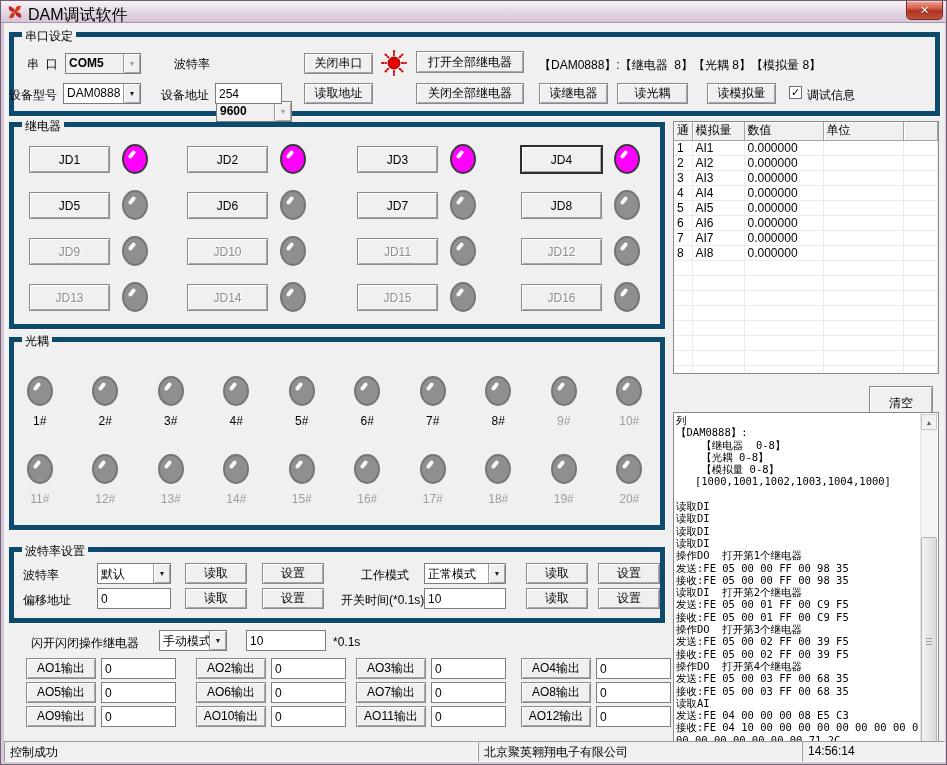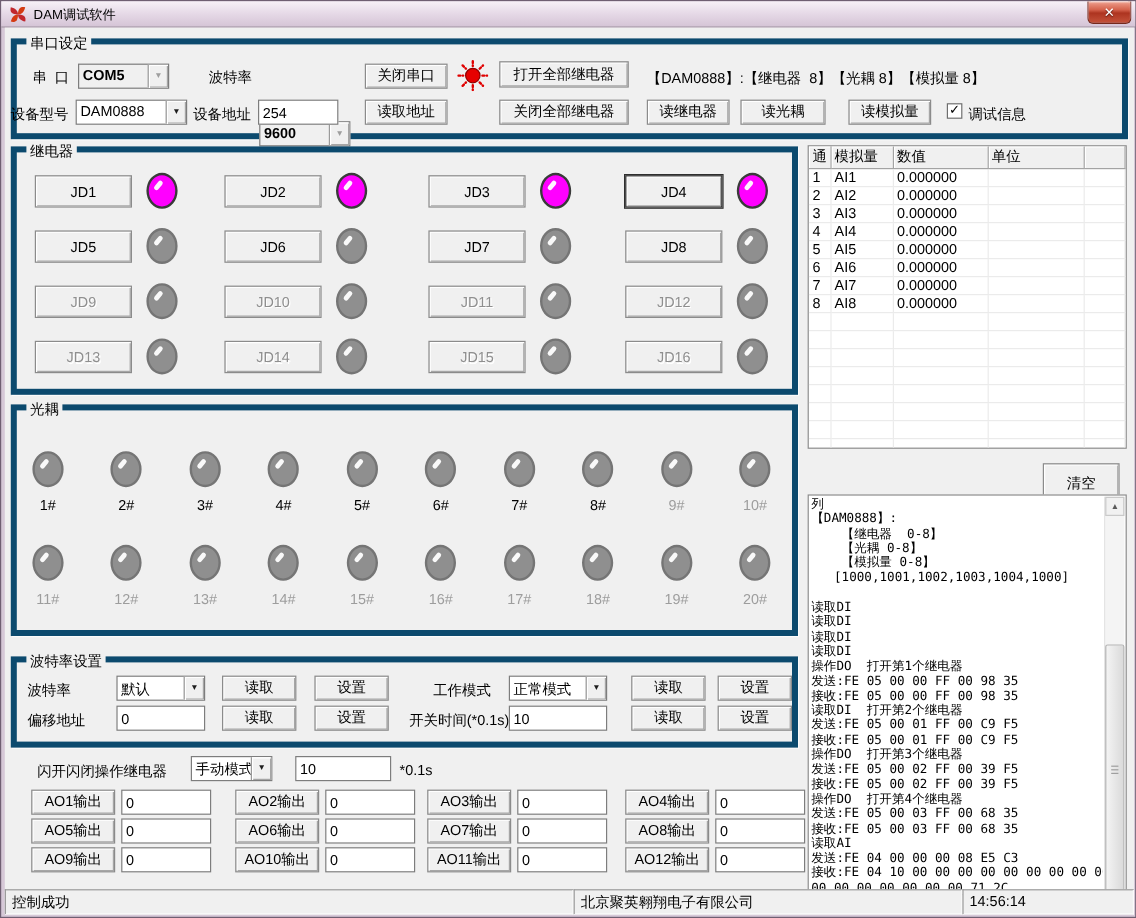--- a/index.html
+++ b/index.html
@@ -1,21 +1,21 @@
 <!DOCTYPE html>
 <html><head>
 <meta charset="utf-8">
 <style>
   * { margin:0; padding:0; box-sizing:border-box; }
   body { font-family:"Liberation Sans","DejaVu Sans",sans-serif; font-size:12px; color:#000; }
   #window { position:relative; width:947px; height:765px; background:#d6c8d7; border:1px solid #6f5f72; overflow:hidden; }
   .titlebar { position:absolute; left:0; top:0; width:947px; height:22px;
     background:linear-gradient(180deg,#f7f1f7 0%,#e7dbe8 45%,#d5c4d6 100%); border-bottom:1px solid #a698a8; }
   .app-icon { position:absolute; left:6px; top:3px; }
-  .title-text { position:absolute; left:27px; top:4px; font-size:11px; }
+  .title-text { position:absolute; left:27px; top:4px; font-size:16px; }
   .close-btn { position:absolute; right:5px; top:0; width:37px; height:19px; cursor:default;
     background:linear-gradient(180deg,#f0a291 0%,#d4614b 40%,#ad3420 55%,#c4523a 100%);
     border:1px solid #74291c; border-top:none; border-radius:0 0 5px 5px;
     color:#fff; font-weight:bold; font-size:11px; display:flex; align-items:center; justify-content:center;
     text-shadow:0 1px 1px #54170e; box-shadow:inset 0 1px 1px rgba(255,255,255,.55); }
   .client { position:absolute; left:3px; top:22px; width:941px; height:739px; background:#f0f0f0; }
 
   .grp { position:absolute; border:5px solid #0c4a6e; box-shadow:1px 1px 0 rgba(255,255,255,.7); }
   .grp-label { position:absolute; top:-8px; left:8px; background:#f0f0f0; padding:0 3px; font-size:12px; line-height:15px; }
 
@@ -131,21 +131,21 @@
         <line x1="18.7" y1="18.7" x2="21.5" y2="21.5"></line>
       <line x1="4.5" y1="21.5" x2="7.3" y2="18.7"></line>
         <line x1="18.7" y1="7.3" x2="21.5" y2="4.5"></line>
     </g>
     <circle cx="13" cy="13" r="6" fill="#e60000" stroke="#8f0000" stroke-width="1"></circle>
   </svg>
   <button class="btn" style="left:415px;top:50px;width:108px;height:22px;">打开全部继电器</button>
   <span class="lbl" style="left:538px;top:56px;">【DAM0888】:【继电器  8】【光耦 8】【模拟量 8】</span>
 
   <span class="lbl" style="left:8px;top:86px;">设备型号</span>
-  <div class="combo" style="left:62px;top:82px;width:93px;height:21px;">
+  <div class="combo" style="left:62px;top:82px;width:78px;height:21px;">
     <span class="ctext">DAM0888</span>
     <span class="cbtn">▼</span>
   </div>
   <span class="lbl" style="left:160px;top:86px;">设备地址</span>
   <input class="txt" style="left: 214px; top: 82px; width: 67px; height: 21px;" value="254">
   <button class="btn" style="left:303px;top:82px;width:69px;height:21px;">读取地址</button>
   <button class="btn" style="left:415px;top:82px;width:108px;height:21px;">关闭全部继电器</button>
   <button class="btn" style="left:538px;top:82px;width:69px;height:21px;">读继电器</button>
   <button class="btn" style="left:616px;top:82px;width:71px;height:21px;">读光耦</button>
   <button class="btn" style="left:706px;top:82px;width:69px;height:21px;">读模拟量</button>

